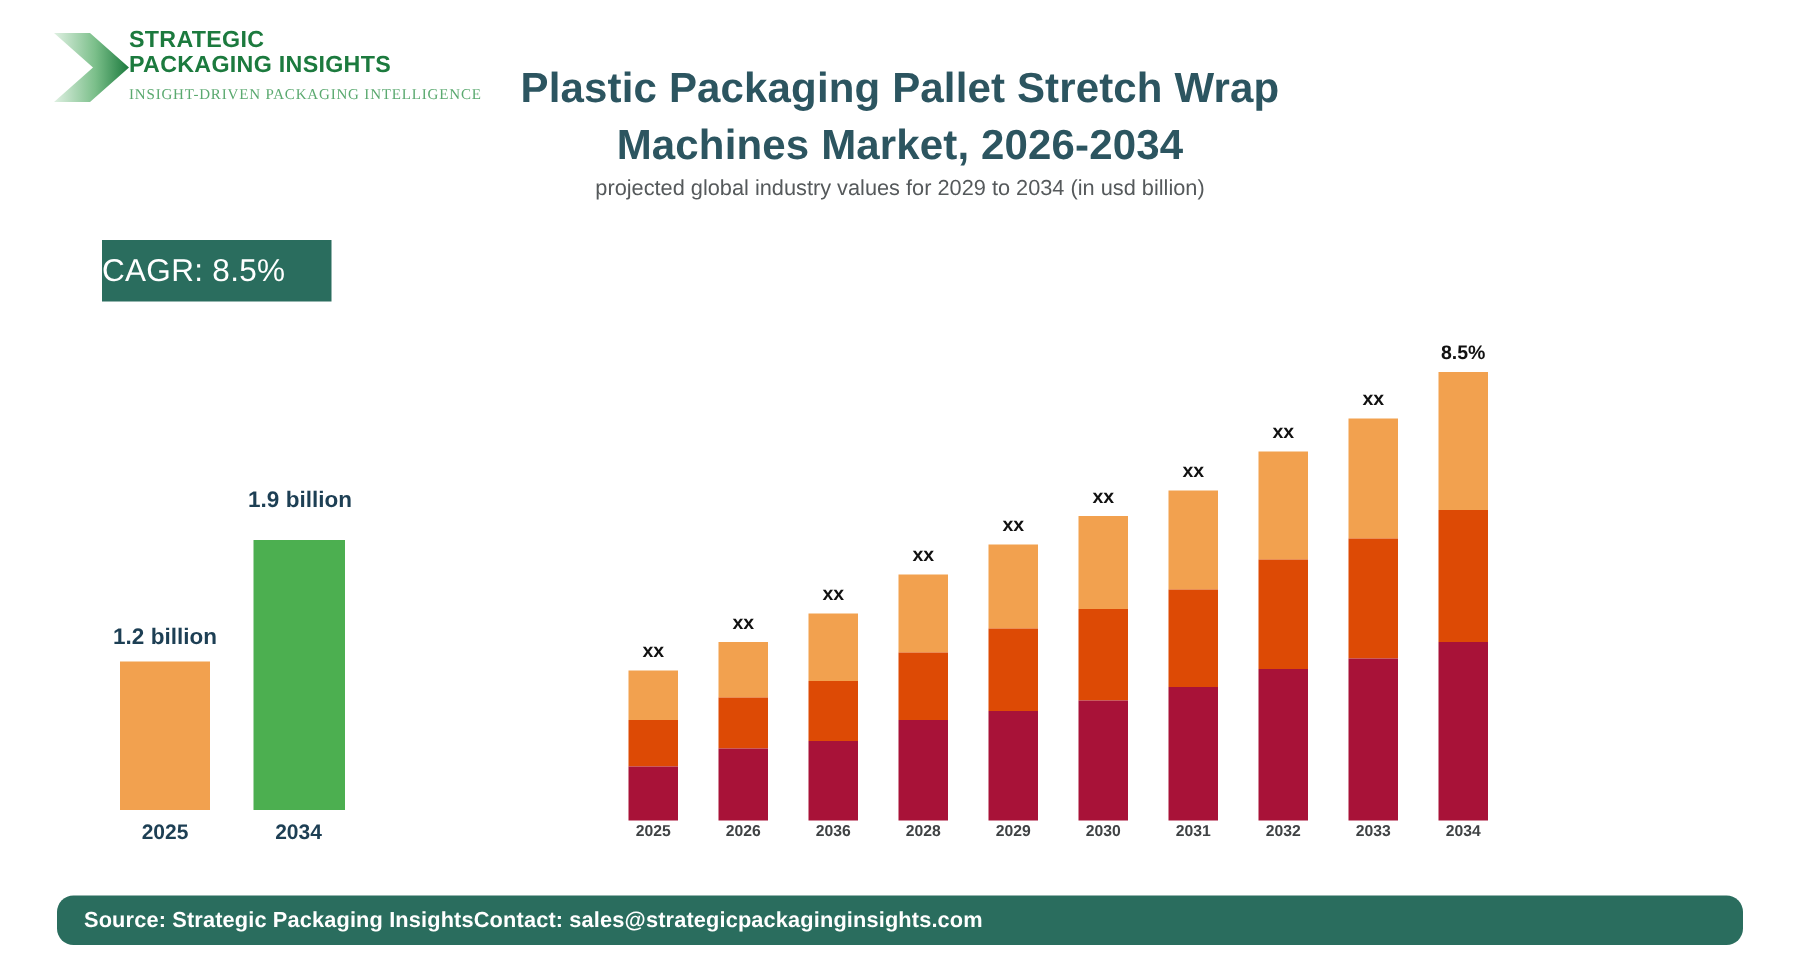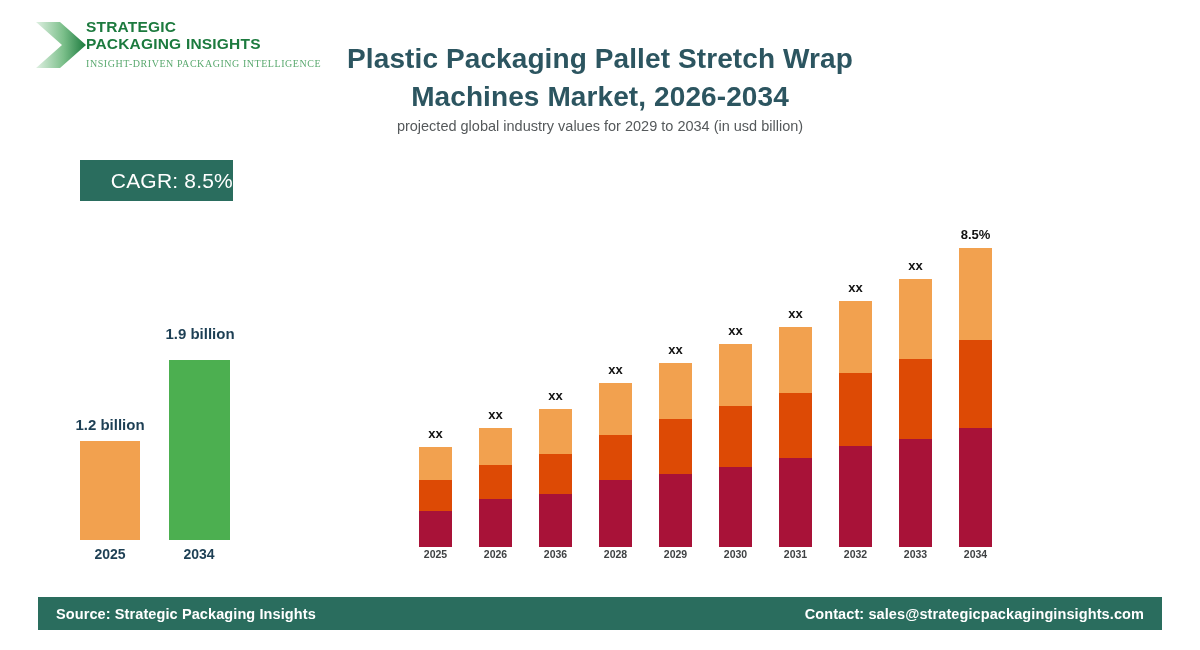--- a/index.html
+++ b/index.html
@@ -35,22 +35,22 @@
   .subtitle{
     position:absolute;left:300px;top:116px;width:600px;
     text-align:center;color:#55595b;
     font-size:14.5px;line-height:20px;
   }
 
   
   .cagr-badge{
     position:absolute;left:68px;top:160px;width:153px;height:41px;
     background:#2a6d5e;color:#ffffff;
-    display:flex;align-items:center;justify-content:flex-end;
-    font-size:21px;font-weight:normal;letter-spacing:.2px;margin-left:12px;
+    display:flex;align-items:center;justify-content:flex-start;
+    font-size:21px;font-weight:normal;letter-spacing:.2px;
   }
 
   
   .cmp{position:absolute;left:0;top:0;width:300px;height:650px;}
   .cmp-bar{position:absolute;bottom:110px;}
   .cmp-bar-2025{left:80px;width:60px;height:99px;background:#F2A14F;}
   .cmp-bar-2034{left:169px;width:61px;height:180px;background:#4CAF50;}
   .cmp-val{
     position:absolute;color:#1d3f54;font-size:15px;font-weight:bold;
     text-align:center;white-space:nowrap;
@@ -82,22 +82,22 @@
   }
   .stack-year{
     position:absolute;bottom:0;left:-14px;width:61px;text-align:center;
     font-size:10.5px;font-weight:bold;color:#3f4244;
   }
 
   
   .footer{
     position:absolute;left:38px;top:597px;width:1124px;height:33px;
     background:#2a6d5e;color:#ffffff;
-    display:flex;align-items:center;justify-content:space-between;
-    box-sizing:border-box;padding:0 18px 0 18px;
+    display:flex;align-items:center;
+    box-sizing:border-box;padding:0 18px 0 18px;border-radius:11px;
   }
   .footer-left,.footer-right{
     font-size:14.5px;font-weight:bold;letter-spacing:.1px;white-space:nowrap;
   }
 </style>
 </head>
 <body>
 
 <div class="stage">
 

